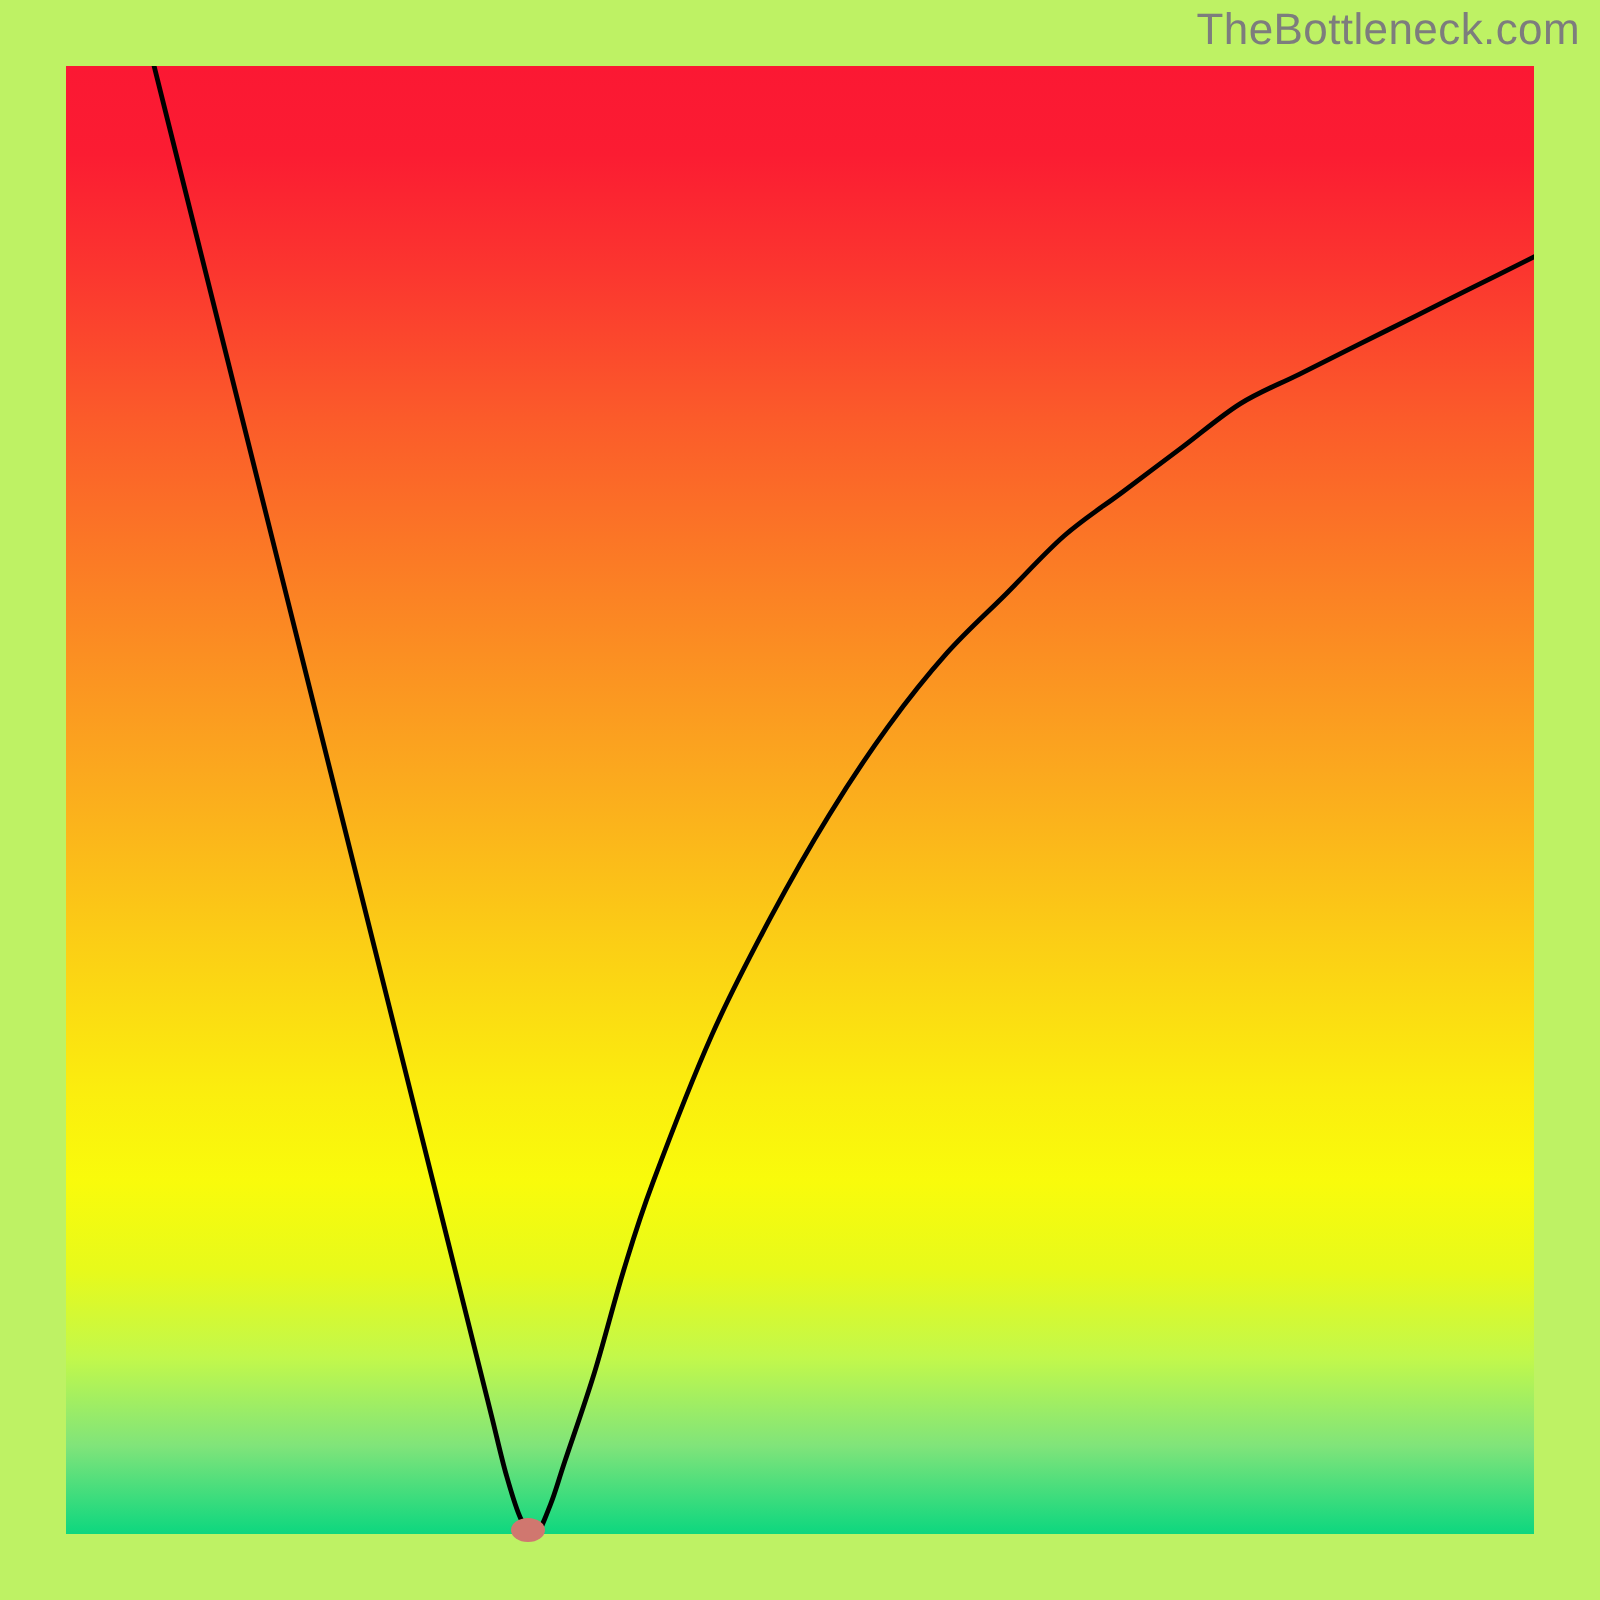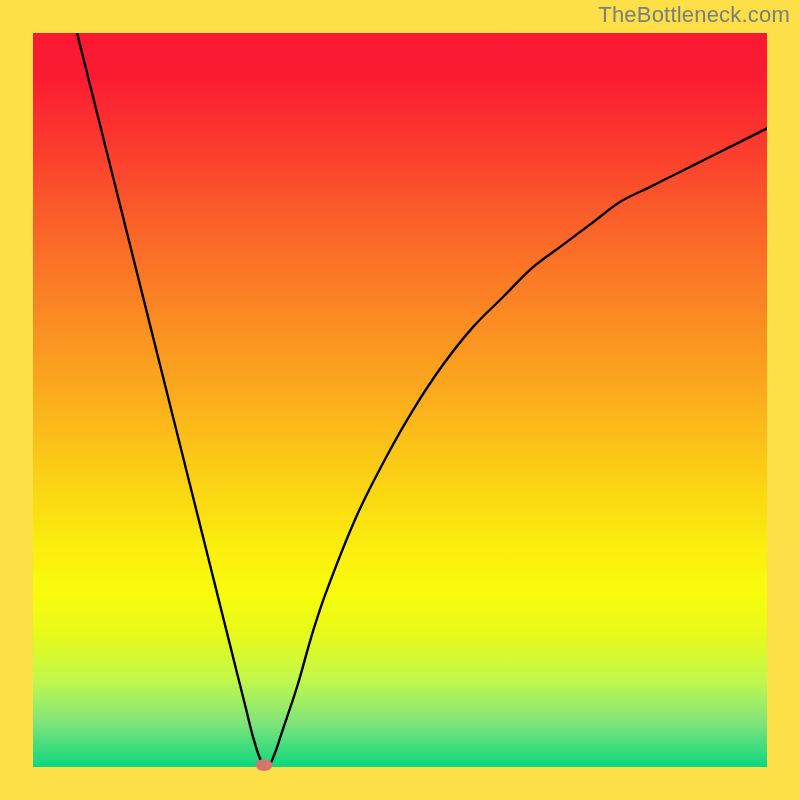--- a/index.html
+++ b/index.html
@@ -10,21 +10,21 @@
     background: #000000;
     overflow: hidden;
     font-family: Arial, Helvetica, sans-serif;
   }
   .frame {
     position: absolute;
     top: 0;
     left: 0;
     width: 800px;
     height: 800px;
-    background: #fde047;
+    background: #bef264;
   }
   .plot {
     position: absolute;
     top: 33px;
     left: 33px;
     width: 734px;
     height: 734px;
     
     background: linear-gradient(to bottom,
       #fb1833 0%,

